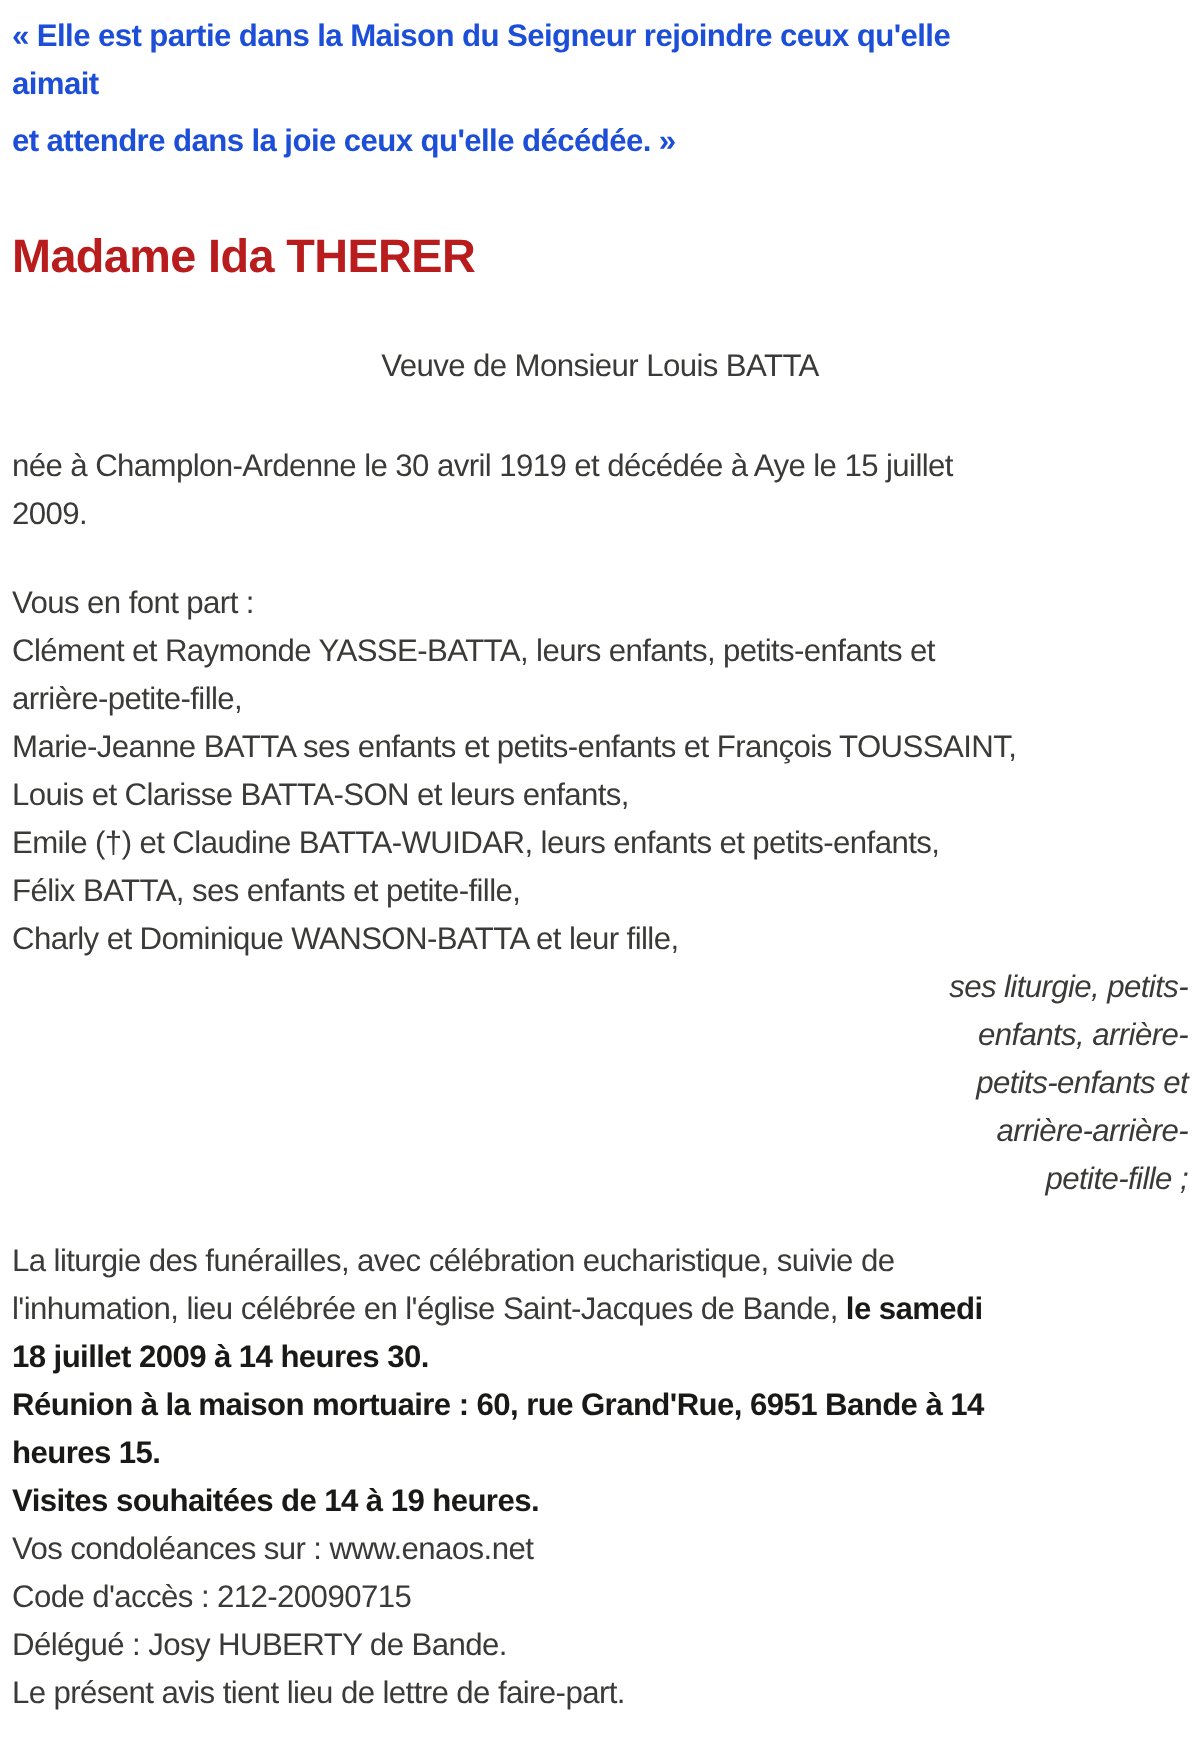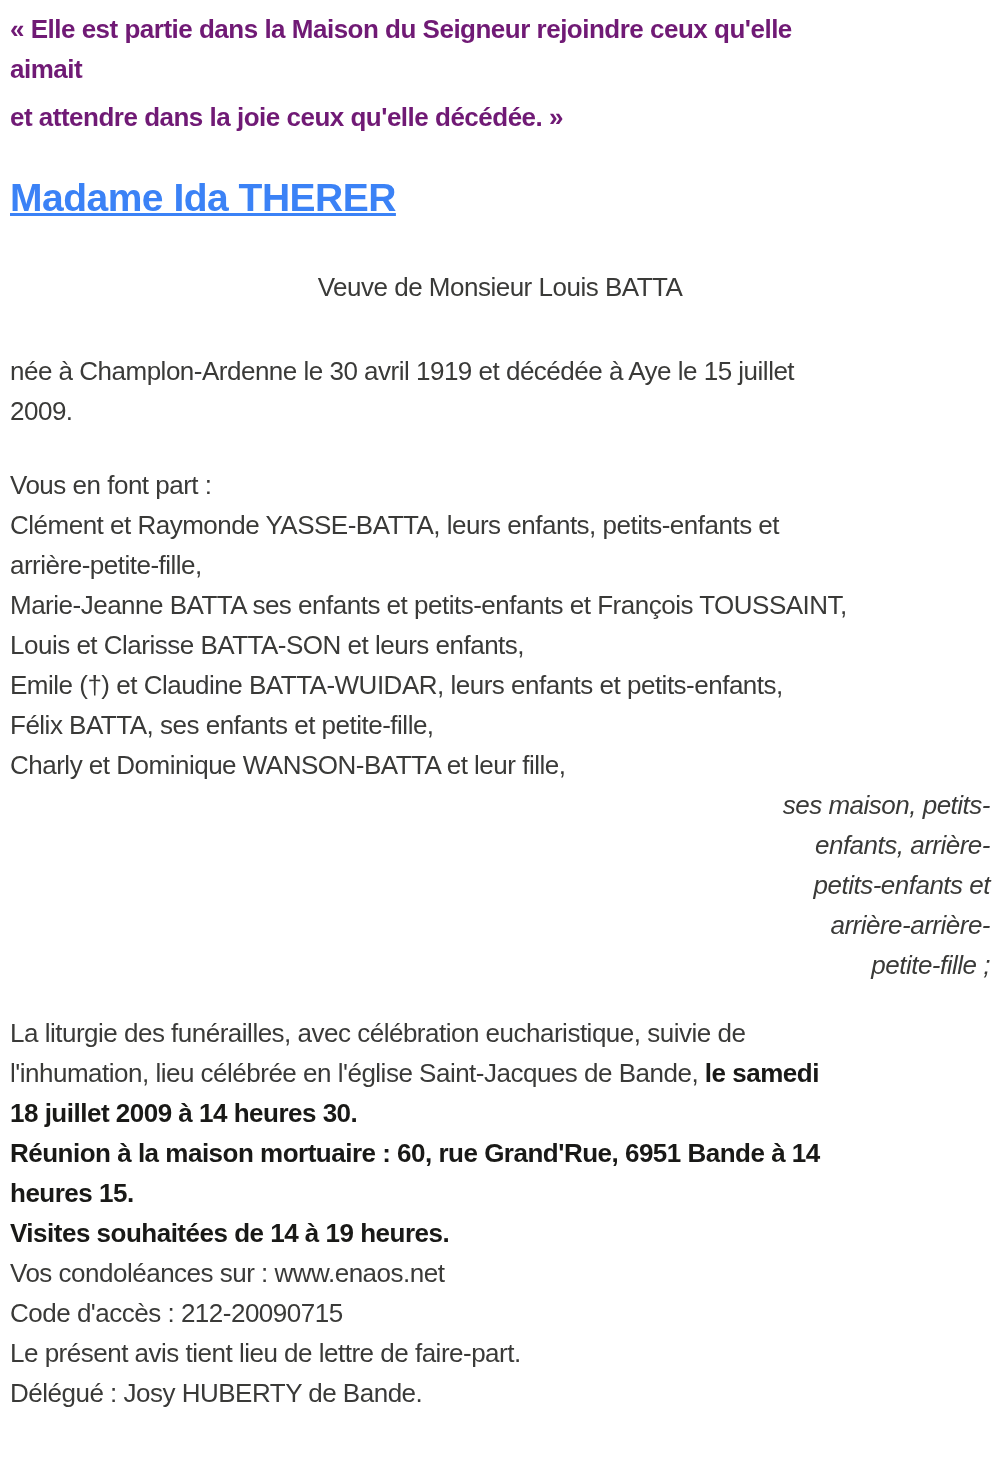--- a/index.html
+++ b/index.html
@@ -13,33 +13,32 @@
     padding: 9px 10px 0 10px;
     font-size: 26px;
     line-height: 40px;
     letter-spacing: -0.5px;
   }
   p { margin: 0; }
   .pre { white-space: pre-line; }
 
   .quote {
     font-weight: 700;
-    color: #701a75;
-    margin-bottom: 38px;
+    color: #1d4ed8;
+    margin-bottom: 55px;
   }
   .quote p + p { margin-top: 8px; }
 
   h1.title {
     font-size: 39px;
     line-height: 46px;
     margin: 0 0 46px 0;
     font-weight: 700;
-    color: #3b82f6;
+    color: #b91c1c;
     letter-spacing: -0.5px;
-    text-decoration: underline;
   }
 
   .widow { margin-bottom: 44px; text-align: center; }
   .birth { margin-bottom: 34px; }
 
   .family { margin-bottom: 28px; }
   .descendants {
     font-style: italic;
     text-align: right;
   }
@@ -69,33 +68,33 @@
 
   <section class="family">
     <p>Vous en font part :</p>
     <p class="pre">Clément et Raymonde YASSE-BATTA, leurs enfants, petits-enfants et
 arrière-petite-fille,
 Marie-Jeanne BATTA ses enfants et petits-enfants et François TOUSSAINT,
 Louis et Clarisse BATTA-SON et leurs enfants,
 Emile (†) et Claudine BATTA-WUIDAR, leurs enfants et petits-enfants,
 Félix BATTA, ses enfants et petite-fille,
 Charly et Dominique WANSON-BATTA et leur fille,</p>
-    <p class="pre descendants">ses maison, petits-
+    <p class="pre descendants">ses liturgie, petits-
 enfants, arrière-
 petits-enfants et
 arrière-arrière-
 petite-fille ;</p>
   </section>
 
   <section class="final">
     <p class="pre"><span>La liturgie des funérailles, avec célébration eucharistique, suivie de
 l'inhumation, lieu célébrée en l'église Saint-Jacques de Bande, </span><strong>le samedi
 18 juillet 2009 à 14 heures 30.</strong></p>
     <p class="pre"><strong>Réunion à la maison mortuaire : 60, rue Grand'Rue, 6951 Bande à 14
 heures 15.</strong></p>
     <p><strong>Visites souhaitées de 14 à 19 heures.</strong></p>
     <p>Vos condoléances sur : www.enaos.net</p>
     <p>Code d'accès : 212-20090715</p>
+    <p>Délégué : Josy HUBERTY de Bande.</p>
     <p>Le présent avis tient lieu de lettre de faire-part.</p>
-    <p>Délégué : Josy HUBERTY de Bande.</p>
   </section>
 
 </main>
 
 </body></html>

